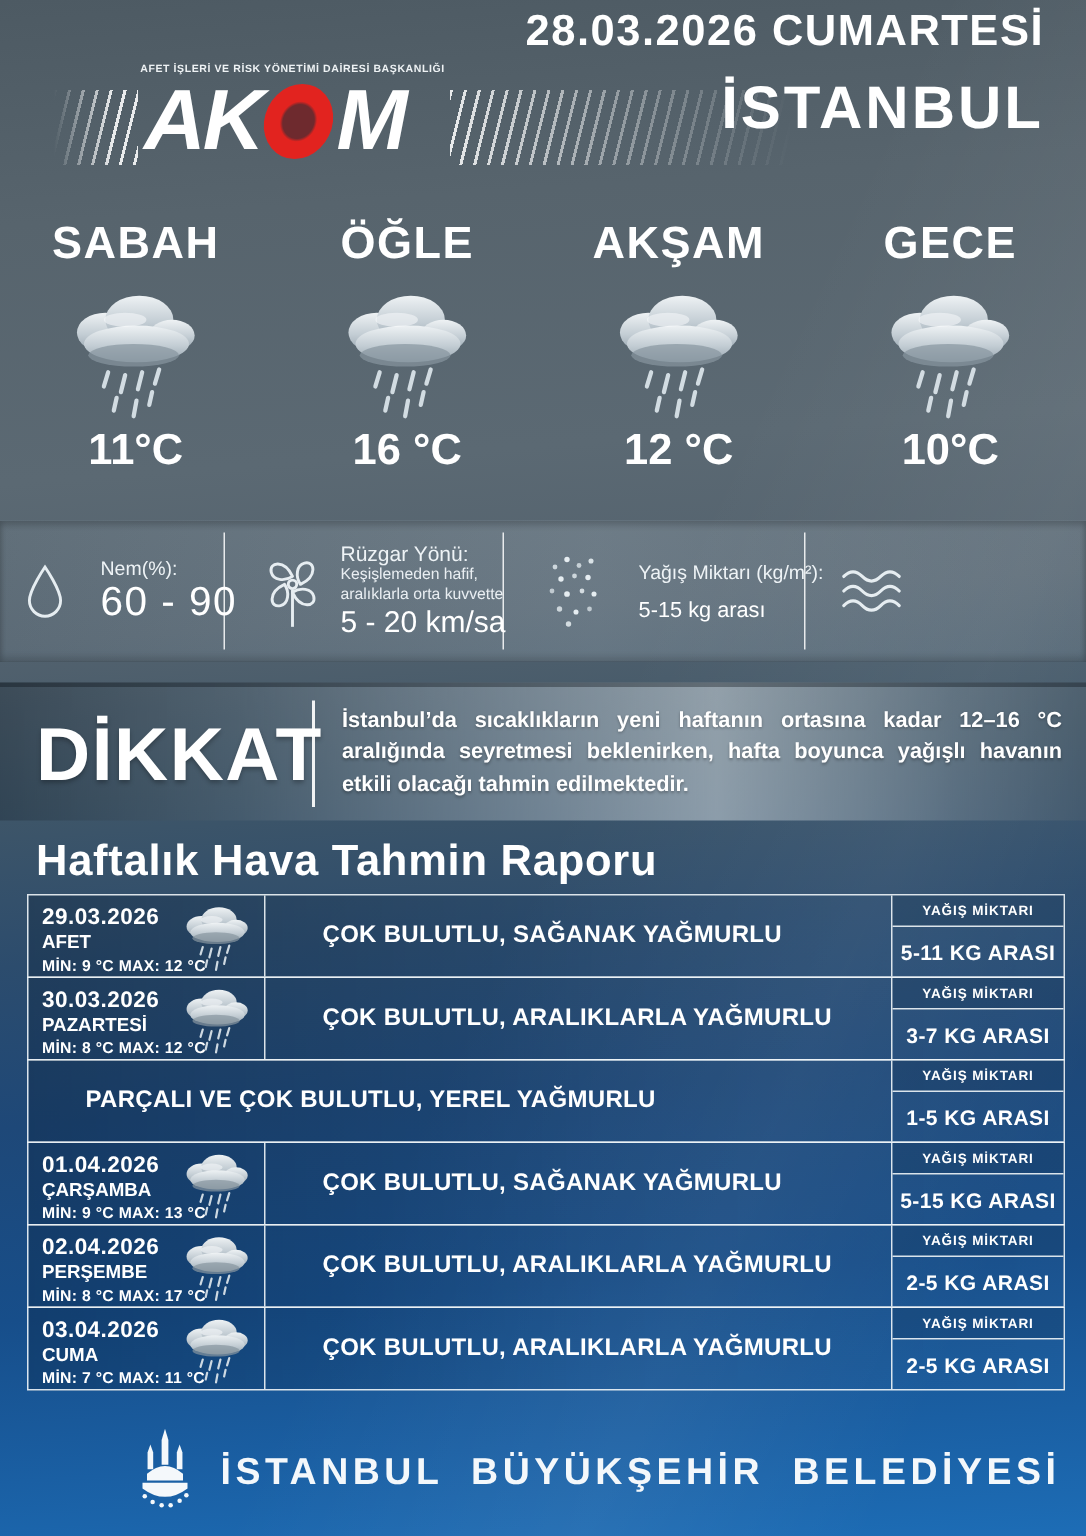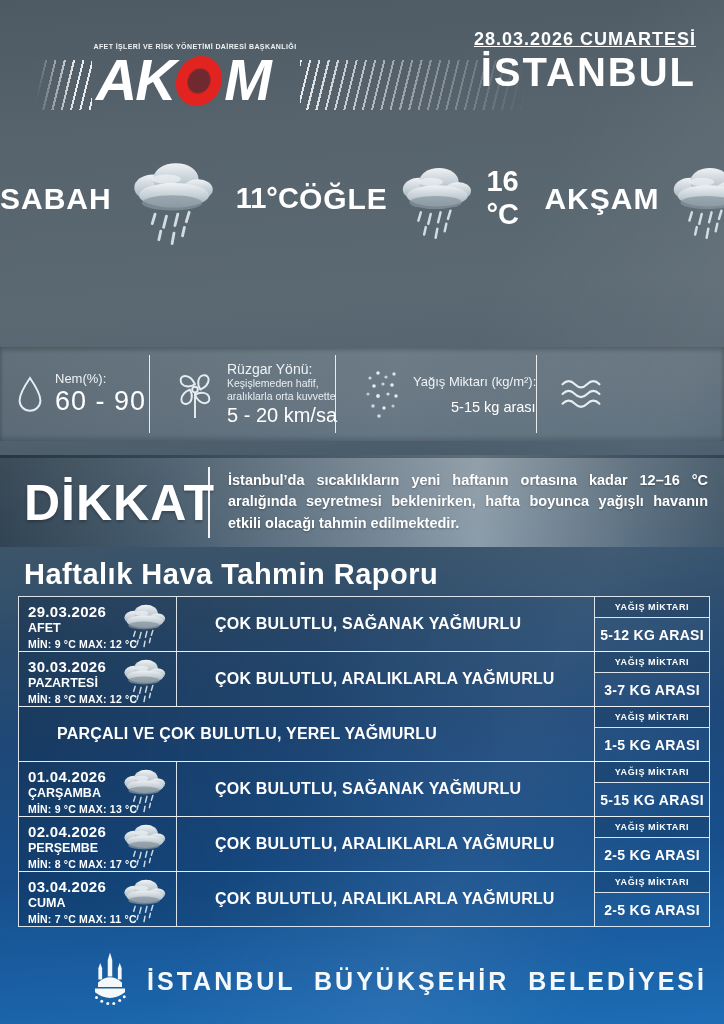--- a/index.html
+++ b/index.html
@@ -23,44 +23,44 @@
     background:radial-gradient(ellipse at 50% 50%, #6e2a2e 0 32%, #e2231f 38% 100%);
     transform:skewX(-6deg); }
   .streaks { position:absolute; height:50px;
     background:repeating-linear-gradient(104deg, rgba(255,255,255,.88) 0 2px, rgba(255,255,255,0) 2px 9px); }
   .streaks.left { top:60px; left:36px; width:56px;
     -webkit-mask-image:linear-gradient(to left, #000 30%, transparent 100%);
     mask-image:linear-gradient(to left, #000 30%, transparent 100%); }
   .streaks.right { top:60px; left:300px; width:240px;
     -webkit-mask-image:linear-gradient(to right, #000 0%, rgba(0,0,0,.45) 45%, transparent 95%);
     mask-image:linear-gradient(to right, #000 0%, rgba(0,0,0,.45) 45%, transparent 95%); }
-  .hdr-date { position:absolute; top:29px; right:28px; font-size:18px; font-weight:800; letter-spacing:1px;text-decoration:underline; }
+  .hdr-date { position:absolute; top:5px; right:28px; font-size:29px; font-weight:800; letter-spacing:1px; }
   .hdr-city { position:absolute; top:50px; right:28px; font-size:40px; font-weight:900; letter-spacing:2px; }
   
   .periods { position:absolute; top:146px; left:0; right:0; display:flex; }
-  .period { flex:1; display:flex; align-items:center; }
+  .period { flex:1; display:flex; flex-direction:column; align-items:center; }
   .period .plabel { font-size:30px; font-weight:900; letter-spacing:1px; }
   .period svg { width:124px; height:104px; margin-top:2px; }
   .period .ptemp { font-size:29px; font-weight:800; margin-top:-2px; }
   
   .metrics { position:absolute; top:347px; left:0; width:724px; height:94px; display:flex;
     background:linear-gradient(90deg, rgba(195,210,220,.08), rgba(200,214,224,.20) 55%, rgba(195,210,220,.10));
     box-shadow:inset 0 3px 4px rgba(0,0,0,.20), inset 0 -3px 4px rgba(0,0,0,.14); }
   .mseg { position:relative; display:flex; align-items:center; }
-  .mseg.s1 { width:162px; padding-left:14px; }
+  .mseg.s1 { width:162px; padding-left:14px;gap:12px; }
   .mseg.s2 { width:186px; padding-left:10px; }
-  .mseg.s3 { width:201px; padding-left:14px; }
+  .mseg.s3 { width:201px; padding-left:14px;justify-content:space-between; }
   .mseg.s4 { flex:1; padding-left:10px; }
   .mdiv { position:absolute; top:8px; right:0; width:1px; height:78px; background:rgba(255,255,255,.85); }
   .mtext { margin-left:9px; }
   .mlabel { font-size:13px; font-weight:400; color:#eef3f6; }
   .mvalue-lg { font-size:27px; font-weight:400; letter-spacing:1px; }
   .mdesc { font-size:10.5px; line-height:1.25; color:#e9eef2; }
   .mvalue-md { font-size:20px; margin-top:1px; }
-  .mvalue-sm { font-size:14.5px; margin-top:10px;margin-left:38px; }
+  .mvalue-sm { font-size:14.5px; margin-top:10px; }
   .mvalue-deg { font-size:26px; letter-spacing:1px; }
   .mseg svg { flex:none; }
   
   .alert { position:absolute; top:455px; left:0; width:724px; height:92px;
     border-top:3px solid rgba(8,14,20,.35);
     background:linear-gradient(90deg, rgba(15,25,35,.28) 0%, rgba(95,110,122,.26) 22%,
       rgba(170,182,192,.46) 48%, rgba(205,214,220,.55) 66%, rgba(125,140,152,.40) 88%, rgba(85,100,112,.34) 100%); }
   .alert-title { position:absolute; left:24px; top:50%; transform:translateY(-50%);
     font-size:50px; font-weight:900; letter-spacing:1px; text-shadow:0 2px 3px rgba(0,0,0,.25); }
   .alert-divider { position:absolute; left:208px; top:9px; bottom:9px; width:2px; background:rgba(255,255,255,.92); }
@@ -270,21 +270,21 @@
         <div class="wdate">29.03.2026</div>
         <div class="wday">AFET</div>
         <div class="wminmax">MİN: 9 °C MAX: 12 °C</div>
         <svg class="wicon">
             <use href="#ic-rain-cloud"></use>
           </svg>
       </div>
       <div class="wc2">ÇOK BULUTLU, SAĞANAK YAĞMURLU</div>
       <div class="wc3">
         <div class="wamount-head">YAĞIŞ MİKTARI</div>
-        <div class="wamount-val">5-12 KG ARASI</div>
+        <div class="wamount-val">5-11 KG ARASI</div>
       </div>
     </div>
 
     <div class="wrow">
       <div class="wc1">
         <div class="wdate">30.03.2026</div>
         <div class="wday">PAZARTESİ</div>
         <div class="wminmax">MİN: 8 °C MAX: 12 °C</div>
         <svg class="wicon">
             <use href="#ic-rain-cloud"></use>

